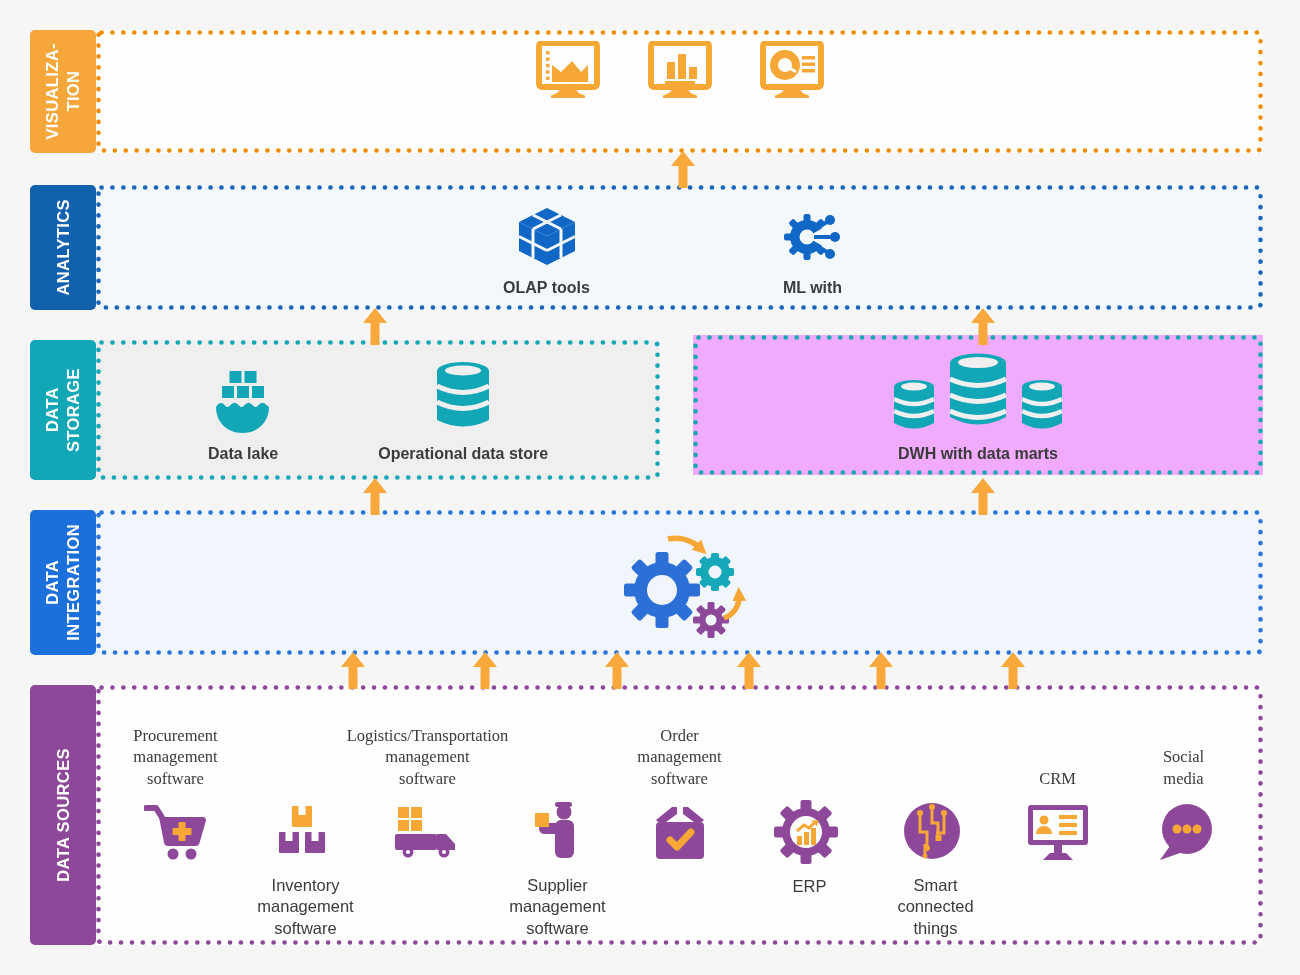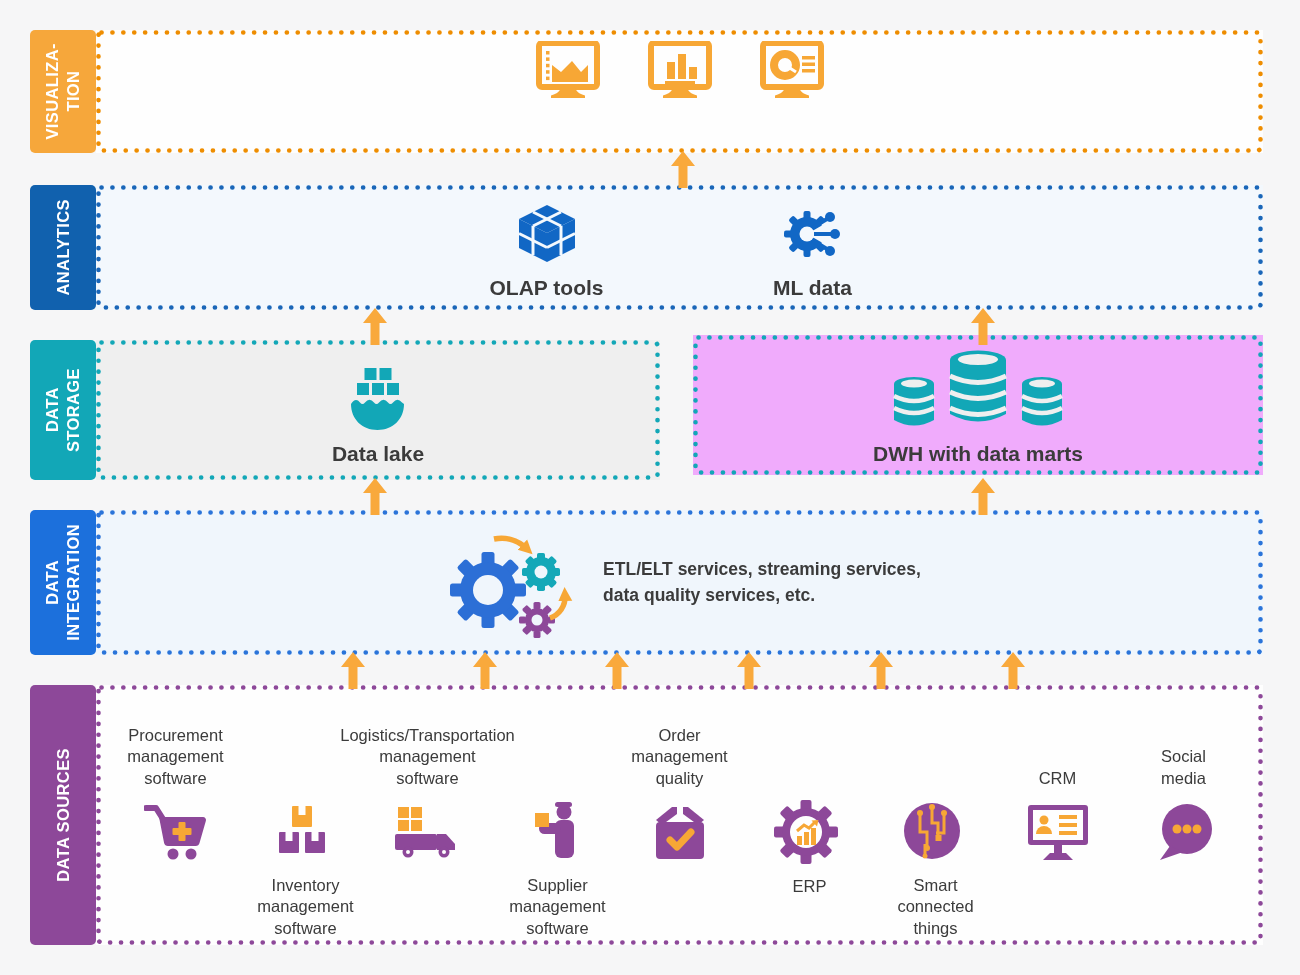--- a/index.html
+++ b/index.html
@@ -28,33 +28,33 @@
   .src-box{left:96px;top:685px;width:1167px;height:260px;background:#fefefe;}
 
   
   .viz-inner{flex-direction:column;align-items:center;justify-content:flex-start;padding-top:6px;}
   .viz-icons{display:flex;gap:48px;align-items:flex-end;}
   .viz-caption{margin-top:10px;font-size:17.5px;font-weight:600;}
 
   .ana-inner{flex-direction:row;align-items:center;justify-content:center;gap:96px;}
   .ana-item{display:flex;flex-direction:column;align-items:center;width:170px;}
   .ana-icon{height:70px;display:flex;align-items:flex-end;justify-content:center;}
-  .item-label{margin-top:10px;font-size:21px;font-weight:600;text-align:left;white-space:nowrap;}
+  .item-label{margin-top:10px;font-size:16px;font-weight:600;text-align:left;white-space:nowrap;}
 
   .sto-inner{align-items:center;justify-content:center;gap:100px;}
   .sto-item{display:flex;flex-direction:column;align-items:center;}
   .sto-icon{height:78px;display:flex;align-items:flex-end;justify-content:center;}
   .dwh-group{display:flex;align-items:flex-end;gap:10px;height:88px;}
 
   .int-inner{flex-direction:row;align-items:center;justify-content:center;gap:30px;}
   .int-caption{font-size:17.5px;font-weight:600;line-height:1.45;white-space:pre-line;}
 
   .src-inner{flex-direction:row;justify-content:center;gap:5px;padding-top:14px;}
   .src-col{display:flex;flex-direction:column;align-items:center;width:121px;}
-  .src-top{height:86px;display:flex;align-items:flex-end;justify-content:flex-end;padding-bottom:10px;}
+  .src-top{height:86px;display:flex;align-items:flex-end;justify-content:flex-end;padding-bottom:10px;font-family:Liberation Serif, serif;}
   .src-iconzone{height:64px;display:flex;align-items:center;justify-content:center;}
   .src-bottom{padding-top:12px;margin-left:8px;}
   .src-label{font-size:16.5px;line-height:1.32;text-align:center;white-space:pre-line;}
 
   
   .arrow{position:absolute;width:26px;height:37px;z-index:5;}
   .arrow svg{display:block;}
 </style>
 </head>
 <body>
@@ -158,21 +158,21 @@
                 <path d="M32 32 H49"></path>
                 <path d="M30 38 L45 47"></path>
             </g>
             <g fill="#1167C5">
               <circle cx="48" cy="15" r="5"></circle>
                 <circle cx="53" cy="32" r="5"></circle>
                 <circle cx="48" cy="49" r="5"></circle>
             </g>
           </svg>
         </div>
-        <div class="item-label">ML data</div>
+        <div class="item-label">ML with</div>
       </div>
     </div>
   </div>
 
   <div class="tab tab-sto" style="top:340px;height:140px;">
     <span>DATA
 STORAGE</span>
   </div>
   <div class="box sto-box-l">
     <svg class="bord" width="564" height="140">
@@ -186,20 +186,32 @@
               <rect x="16.5" y="0" width="12" height="12"></rect>
                 <rect x="31.5" y="0" width="12" height="12"></rect>
               <rect x="9" y="15" width="12" height="12"></rect>
                 <rect x="24" y="15" width="12" height="12"></rect>
                 <rect x="39" y="15" width="12" height="12"></rect>
               <path d="M3 36 Q7.5 29 12 34.5 Q14.5 37.5 17 34.5 Q21.5 29 26 34.5 Q28.5 37.5 31 34.5 Q35.5 29 40 34.5 Q42.5 37.5 45 34.5 Q49.5 29 54 34.5 L56 36 C56 51 45 62 29.5 62 C14 62 3 51 3 36 Z"></path>
             </g>
           </svg>
         </div>
         <div class="item-label">Data lake</div>
+      </div>
+      <div class="sto-item">
+        <div class="sto-icon">
+          <svg width="58" height="76" viewBox="0 0 58 76">
+            <path d="M3 12 L3 61 Q29 74 55 61 L55 12 Z" fill="#12A7B7"></path>
+            <path d="M3 27 Q29 40 55 27" stroke="#EFEFEF" stroke-width="5" fill="none"></path>
+            <path d="M3 43 Q29 56 55 43" stroke="#EFEFEF" stroke-width="5" fill="none"></path>
+            <ellipse cx="29" cy="12" rx="26" ry="9" fill="#12A7B7"></ellipse>
+            <ellipse cx="29" cy="11.5" rx="18" ry="5" fill="#EFEFEF"></ellipse>
+          </svg>
+        </div>
+        <div class="item-label">Operational data store</div>
       </div>
     </div>
   </div>
   <div class="box sto-box-r">
     <svg class="bord" width="570" height="140">
         <rect x="2.5" y="2.5" width="565" height="135" rx="3" fill="none" stroke="#12A7B7" stroke-width="4.6" stroke-linecap="round" stroke-dasharray="0.1 10.8"></rect>
       </svg>
     <div class="box-inner sto-inner">
       <div class="sto-item">
         <div class="dwh-group">
@@ -278,22 +290,20 @@
           <rect x="95.5" y="76" width="7" height="7" rx="1.6" transform="rotate(180 99 94)"></rect>
           <rect x="95.5" y="76" width="7" height="7" rx="1.6" transform="rotate(225 99 94)"></rect>
           <rect x="95.5" y="76" width="7" height="7" rx="1.6" transform="rotate(270 99 94)"></rect>
           <rect x="95.5" y="76" width="7" height="7" rx="1.6" transform="rotate(315 99 94)"></rect>
           <circle cx="99" cy="94" r="12"></circle>
         </g>
         <circle cx="99" cy="94" r="5.5" fill="#F0F6FC"></circle>
         <path d="M56 13 A36 36 0 0 1 88 22" stroke="#F7A735" stroke-width="5.5" fill="none" marker-end="url(#ah)"></path>
         <path d="M112 92 A22 22 0 0 0 127 70" stroke="#F7A735" stroke-width="5.5" fill="none" marker-end="url(#ah)"></path>
       </svg>
-      <div class="int-caption">ETL/ELT services, streaming services,
-data quality services, etc.</div>
     </div>
   </div>
 
   <div class="tab tab-src" style="top:685px;height:260px;">
     <span>DATA SOURCES</span>
   </div>
   <div class="box src-box">
     <svg class="bord" width="1167" height="260">
         <rect x="2.5" y="2.5" width="1162" height="255" rx="3" fill="none" stroke="#8D4899" stroke-width="4.6" stroke-linecap="round" stroke-dasharray="0.1 10.8"></rect>
       </svg>
@@ -385,21 +395,21 @@
             <div class="src-label">Supplier
 management
 software</div>
           </div>
       </div>
 
       <div class="src-col">
         <div class="src-top">
             <div class="src-label">Order
 management
-quality</div>
+software</div>
           </div>
         <div class="src-iconzone">
           <svg width="62" height="58" viewBox="0 0 62 58">
             <g fill="#8D4899">
               <path d="M7 17 L23 4 H28 V11 L13 22 Z"></path>
               <path d="M55 17 L39 4 H34 V11 L49 22 Z"></path>
               <rect x="7" y="19" width="48" height="37" rx="4"></rect>
             </g>
             <path d="M21 37 L28 44 L42 29" stroke="#F7A735" stroke-width="7" fill="none" stroke-linecap="round" stroke-linejoin="round"></path>
           </svg>

